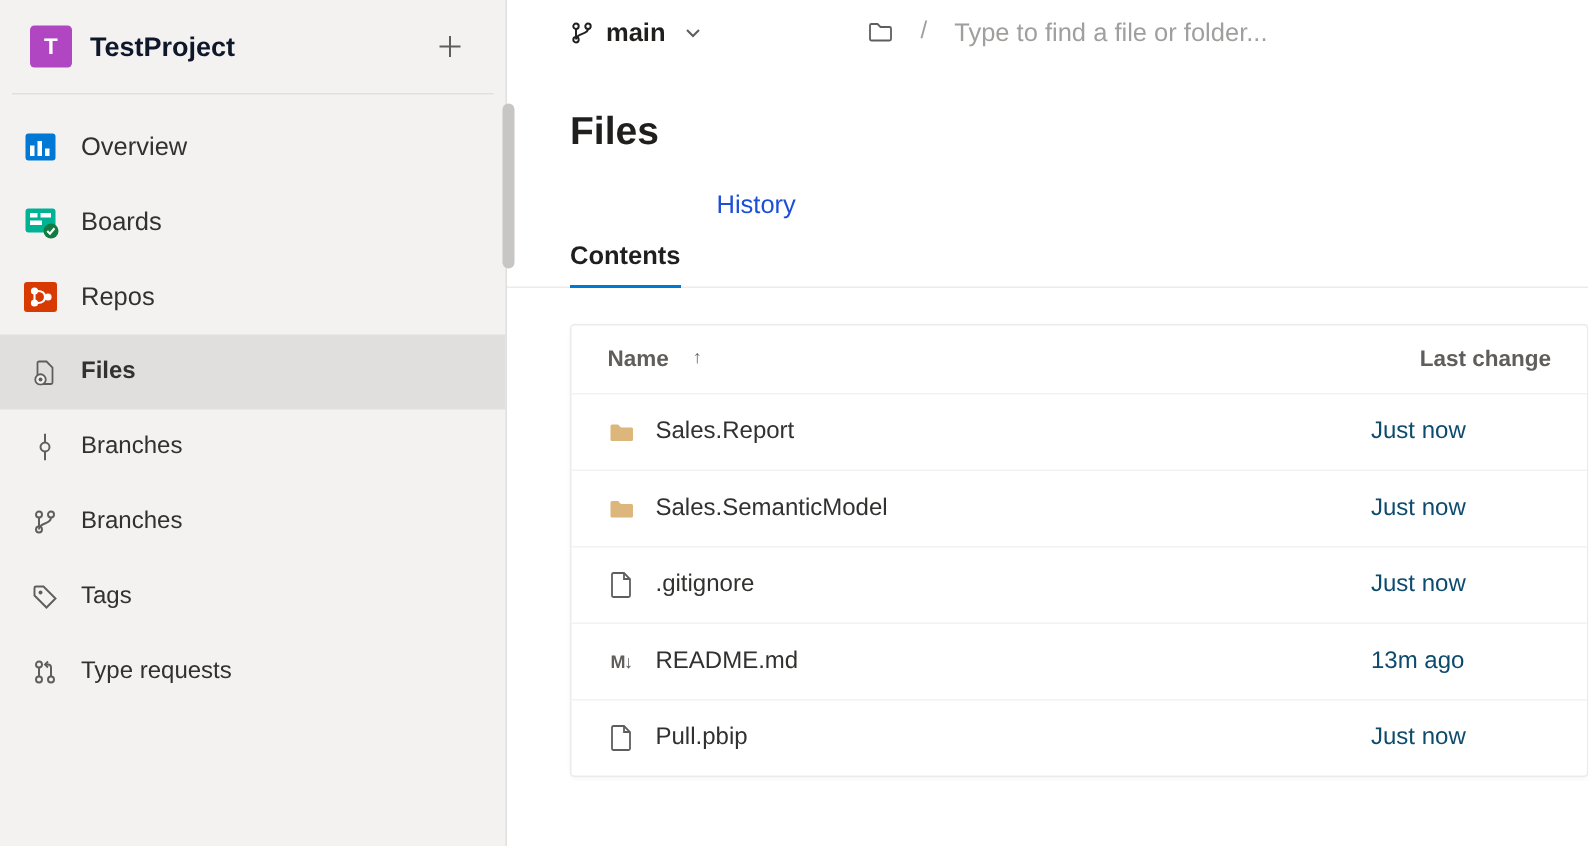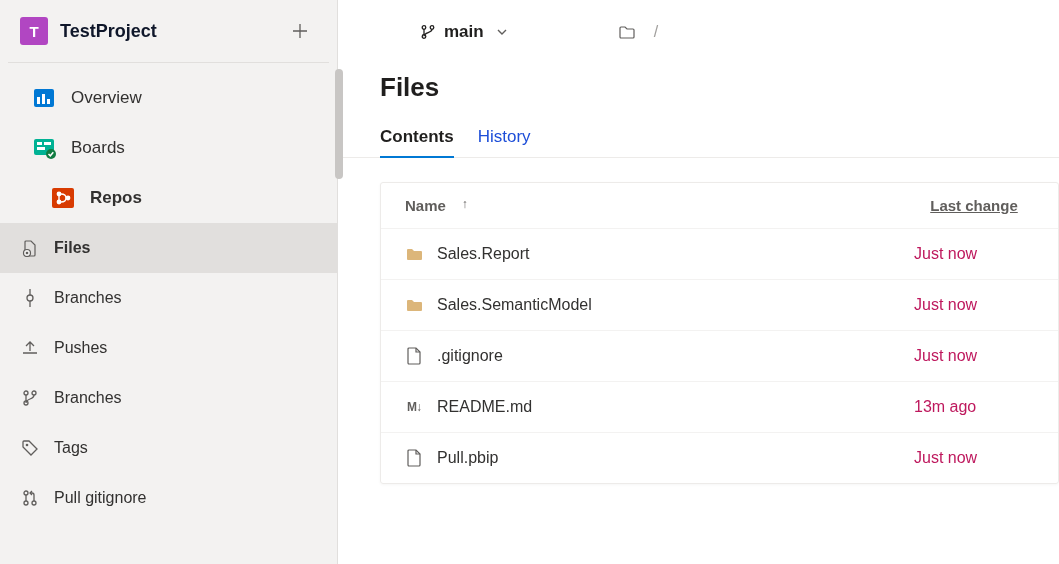--- a/index.html
+++ b/index.html
@@ -58,38 +58,37 @@
       cursor: pointer;
     }
     .nav {
       padding-top: 10px;
       position: relative;
     }
     .nav-item {
       display: flex;
       align-items: center;
       height: 50px;
-      padding-left: 31px;
+      padding-left: 14px;
       cursor: pointer;
       font-size: 17px;
       color: #323130;
       gap: 14px;
     }
     .nav-item.sub {
       height: 50px;
       padding-left: 20px;
       font-size: 16px;
     }
     .nav-item.selected {
       background: #e1dfdd;
       font-weight: 600;
     }
     .nav-item.parent-selected {
-      font-weight: 700;
-      margin-left: 19px;
+      font-weight: 400;
     }
     .nav-icon {
       width: 26px;
       height: 26px;
       display: flex;
       align-items: center;
       justify-content: center;
     }
     .nav-item.sub .nav-icon {
       width: 20px;
@@ -113,26 +112,25 @@
     }
 
     .main {
       flex: 1;
       padding: 12px 0 0 0;
       background: #fff;
       overflow: hidden;
     }
     .top-row {
       display: flex;
-      align-items: center;
+      align-items: flex-start;
       padding: 0 0 0 42px;
       height: 40px;
       gap: 10px;
       color: #605e5c;
-      margin-left: 40px;
     }
     .branch-sel {
       display: flex;
       align-items: center;
       gap: 8px;
       font-size: 17px;
       font-weight: 600;
       color: #201f1e;
       cursor: pointer;
     }
@@ -165,20 +163,21 @@
     .tab {
       font-size: 17px;
       padding-bottom: 10px;
       color: #1d4ed8;
       cursor: pointer;
       position: relative;
     }
     .tab.active {
       font-weight: 600;
       color: #201f1e;
+      margin-top: 34px;
     }
     .tab.active::after {
       content: "";
       position: absolute;
       left: 0; right: 0; bottom: -1px;
       height: 2px;
       background: #0078d4;
     }
 
     .file-card {
@@ -189,39 +188,39 @@
     }
     .table-header {
       display: flex;
       padding: 14px 24px;
       font-size: 15px;
       font-weight: 600;
       color: #605e5c;
       align-items: center;
     }
     .col-name { flex: 1; display: flex; align-items: flex-start; gap: 16px; }
-    .col-change { width: 120px; text-align: center; text-decoration: underline; }
+    .col-change { width: 120px; text-align: right; }
     .sort-arrow { font-size: 12px; }
     .row {
       display: flex;
       padding: 16px 24px;
       border-top: 1px solid #f3f2f1;
       align-items: center;
       font-size: 16px;
       cursor: pointer;
     }
     .row-name {
       flex: 1;
       display: flex;
       align-items: flex-start;
       gap: 14px;
     }
     .row-change {
       width: 120px;
-      color: #be185d;
+      color: #0c4a6e;
     }
     .file-icon {
       width: 18px;
       height: 18px;
       display: flex;
       align-items: center;
       justify-content: center;
     }
     svg { display: block; }
   </style>
@@ -296,28 +295,20 @@
     <div class="nav-item sub">
       <span class="nav-icon">
         <svg width="18" height="18" viewBox="0 0 18 18">
             <circle cx="9" cy="9" r="3" fill="none" stroke="#605e5c" stroke-width="1.3"></circle>
             <path d="M9 0v6M9 12v6" stroke="#605e5c" stroke-width="1.3"></path>
           </svg>
       </span>
       <span>Branches</span>
     </div>
 
-    <div class="nav-item sub">
-      <span class="nav-icon">
-        <svg width="18" height="18" viewBox="0 0 18 18">
-            <path d="M2 14h14M9 12V3M5 7l4-4 4 4" fill="none" stroke="#605e5c" stroke-width="1.3"></path>
-          </svg>
-      </span>
-      <span>Pushes</span>
-    </div>
 
     <div class="nav-item sub">
       <span class="nav-icon">
         <svg width="18" height="18" viewBox="0 0 18 18">
             <circle cx="5" cy="4" r="2" fill="none" stroke="#605e5c" stroke-width="1.3"></circle>
             <circle cx="5" cy="14" r="2" fill="none" stroke="#605e5c" stroke-width="1.3"></circle>
             <circle cx="13" cy="4" r="2" fill="none" stroke="#605e5c" stroke-width="1.3"></circle>
             <path d="M5 6v6M13 6c0 5-8 3-8 8" fill="none" stroke="#605e5c" stroke-width="1.3"></path>
           </svg>
       </span>
@@ -337,21 +328,21 @@
     <div class="nav-item sub">
       <span class="nav-icon">
         <svg width="18" height="18" viewBox="0 0 18 18">
             <circle cx="5" cy="4" r="2" fill="none" stroke="#605e5c" stroke-width="1.3"></circle>
             <circle cx="5" cy="14" r="2" fill="none" stroke="#605e5c" stroke-width="1.3"></circle>
             <circle cx="13" cy="14" r="2" fill="none" stroke="#605e5c" stroke-width="1.3"></circle>
             <path d="M5 6v6M9 4h2a2 2 0 0 1 2 2v6" fill="none" stroke="#605e5c" stroke-width="1.3"></path>
             <path d="M11 2l-2 2 2 2" fill="none" stroke="#605e5c" stroke-width="1.3"></path>
           </svg>
       </span>
-      <span>Pull gitignore</span>
+      <span>Type requests</span>
     </div>
 
     <div class="scrollbar-track">
       <div class="scrollbar-thumb"></div>
     </div>
 
   </div>
 </div>
 
 <div class="main">
@@ -372,20 +363,21 @@
           </svg>
       </span>
     </div>
     <div class="crumb-gap"></div>
     <span class="crumb-icon">
       <svg width="18" height="18" viewBox="0 0 18 18">
           <path d="M2 5a1 1 0 0 1 1-1h4l2 2h6a1 1 0 0 1 1 1v7a1 1 0 0 1-1 1H3a1 1 0 0 1-1-1V5z" fill="none" stroke="#605e5c" stroke-width="1.2"></path>
         </svg>
     </span>
     <span class="slash">/</span>
+    <input class="search-input" placeholder="Type to find a file or folder..." style="">
   </div>
 
   <div class="page-title">Files</div>
 
   <div class="tabs">
     <div class="tab active">Contents</div>
     <div class="tab">History</div>
   </div>
 
   <div class="file-card">

